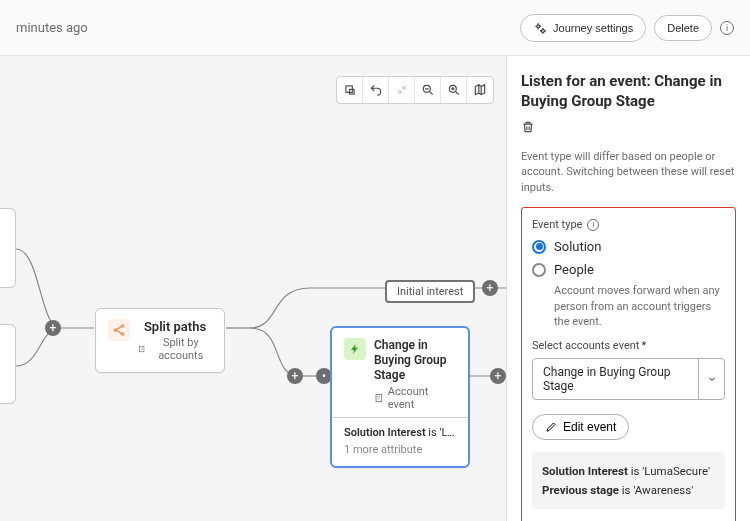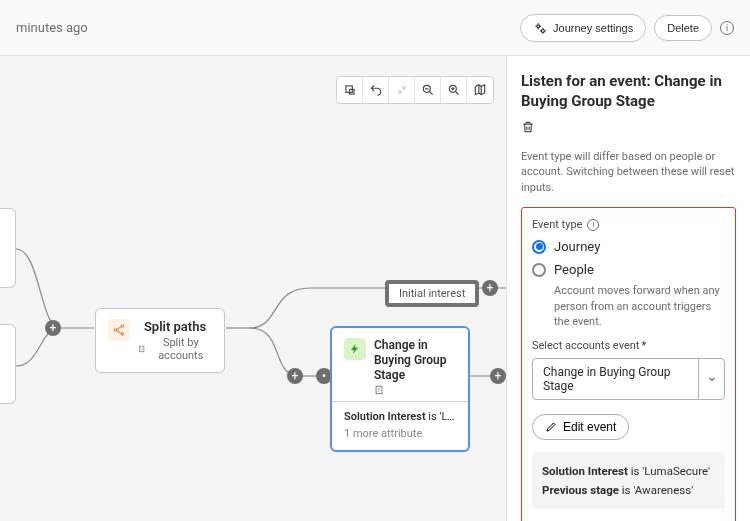--- a/index.html
+++ b/index.html
@@ -27,21 +27,21 @@
 
 
 .node { position: absolute; background: #fff; border: 1px solid #c8c8c8; border-radius: 6px; padding: 10px 12px; box-shadow: 0 1px 2px rgba(0,0,0,0.05); }
 .node-partial { position: absolute; left: -20px; width: 36px; height: 80px; background: #fff; border: 1px solid #c8c8c8; border-radius: 0 6px 6px 0; border-left: none; }
 .node-split { top: 252px; left: 95px; width: 130px; }
 .node-split .node-header { display: flex; gap: 8px; align-items: flex-start; text-align: center; }
 .split-icon-box { width: 22px; height: 22px; background: #fff0e8; border-radius: 4px; display: flex; align-items: center; justify-content: center; color: #e68a4a; flex-shrink: 0; }
 .node-title { font-weight: 600; font-size: 13px; }
 .node-sub { font-size: 11px; color: #6e6e6e; display: flex; align-items: center; gap: 4px; margin-top: 2px; }
 
-.pill { position: absolute; background: #fff; border: 4px solid #737373; border-radius: 4px; padding: 3px 10px; font-size: 11px; color: #555; }
+.pill { position: absolute; background: #fff; border: 2px solid #737373; border-radius: 4px; padding: 3px 10px; font-size: 11px; color: #555; }
 .pill-initial { top: 224px; left: 385px; }
 
 .node-event { top: 270px; left: 330px; width: 140px; border: 2px solid #5c8de8; padding: 0; }
 .node-event-inner { padding: 10px 12px 6px 12px; }
 .event-icon-box { width: 22px; height: 22px; background: #d8f5c8; border-radius: 4px; display: flex; align-items: center; justify-content: center; color: #3a9c2a; flex-shrink: 0; }
 .node-event-details { border-top: 1px solid #d0d0d0; padding: 8px 12px 10px 12px; font-size: 11px; }
 .attr-line { white-space: nowrap; overflow: hidden; text-overflow: ellipsis; }
 .more-attr { color: #888; margin-top: 4px; }
 
 
@@ -191,20 +191,21 @@
                 <path d="M13 2 4 14h6l-2 8 10-13h-6l1-7z"></path>
               </svg>
           </div>
           <div>
             <div class="node-title" style="font-size:12px; line-height:1.25;">Change in Buying Group Stage</div>
             <div class="node-sub">
               <svg width="10" height="10" viewBox="0 0 24 24" fill="none" stroke="#6e6e6e" stroke-width="2">
                   <rect x="5" y="3" width="14" height="18"></rect>
                   <path d="M9 8h2M13 8h2M9 12h2M13 12h2M9 16h2"></path>
                 </svg>
+              <span>Account event</span>
             </div>
           </div>
         </div>
       </div>
       <div class="node-event-details">
         <div class="attr-line"><span style="font-weight:600;">Solution Interest</span><span> is </span><span>'LumaSec…</span></div>
         <div class="more-attr">1 more attribute</div>
       </div>
     </div>
 
@@ -220,21 +221,21 @@
     <div class="panel-hint">Event type will differ based on people or account. Switching between these will reset inputs.</div>
 
     <div class="red-box">
       <div class="field-label">
         <span>Event type</span>
         <span class="info-circle" style="width:12px;height:12px;font-size:8px;line-height:10px;">i</span>
       </div>
       <div class="radio-group">
         <div class="radio-row">
           <span class="radio checked"></span>
-          <span>Journey</span>
+          <span>Solution</span>
         </div>
         <div class="radio-row">
           <span class="radio"></span>
           <span>People</span>
         </div>
         <div class="radio-desc">Account moves forward when any person from an account triggers the event.</div>
       </div>
 
       <div class="select-label">
         <span>Select accounts event</span><span class="required-star">*</span>

